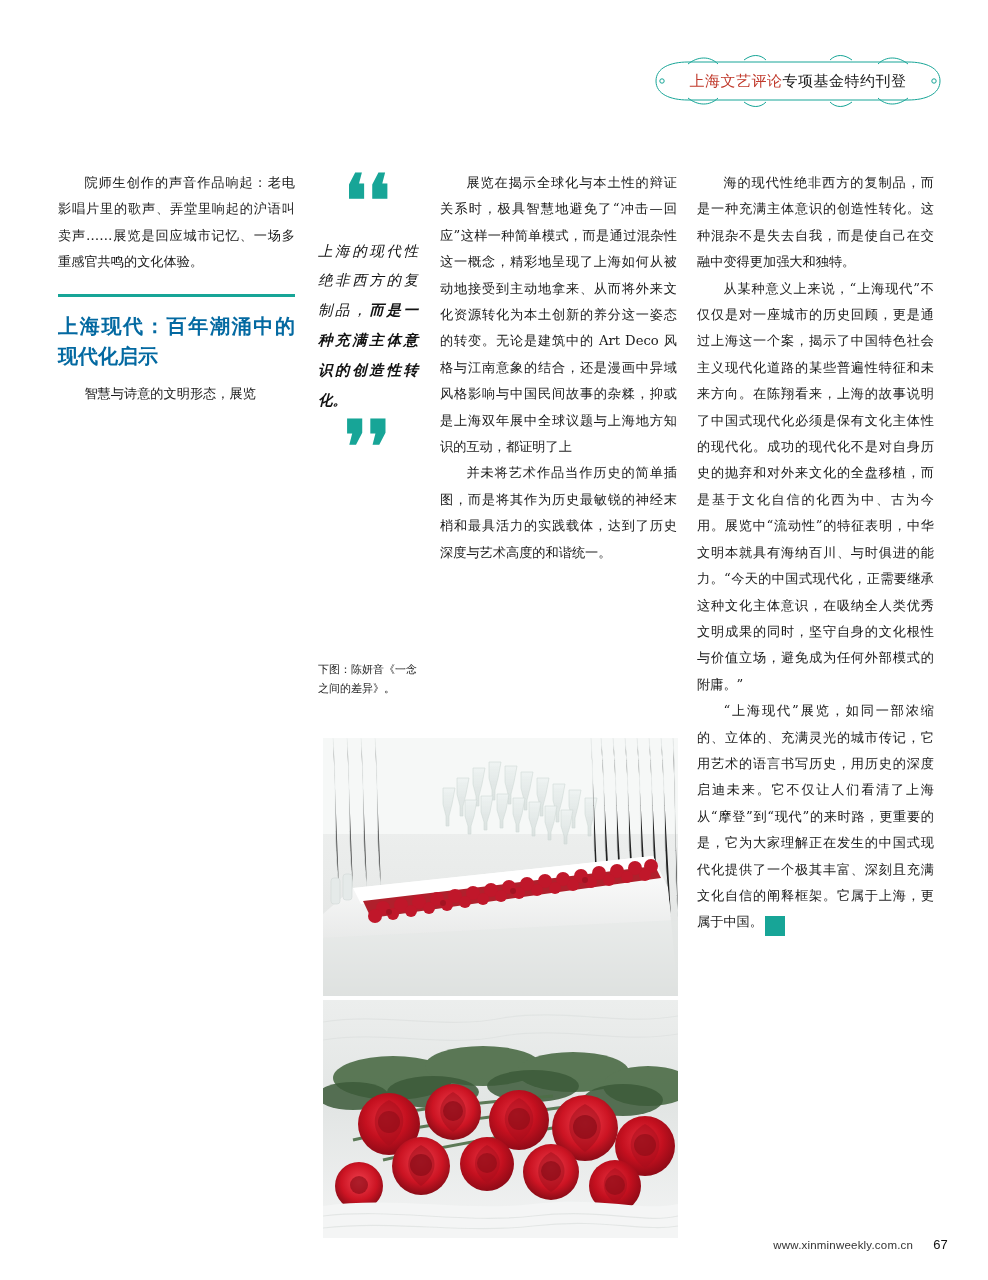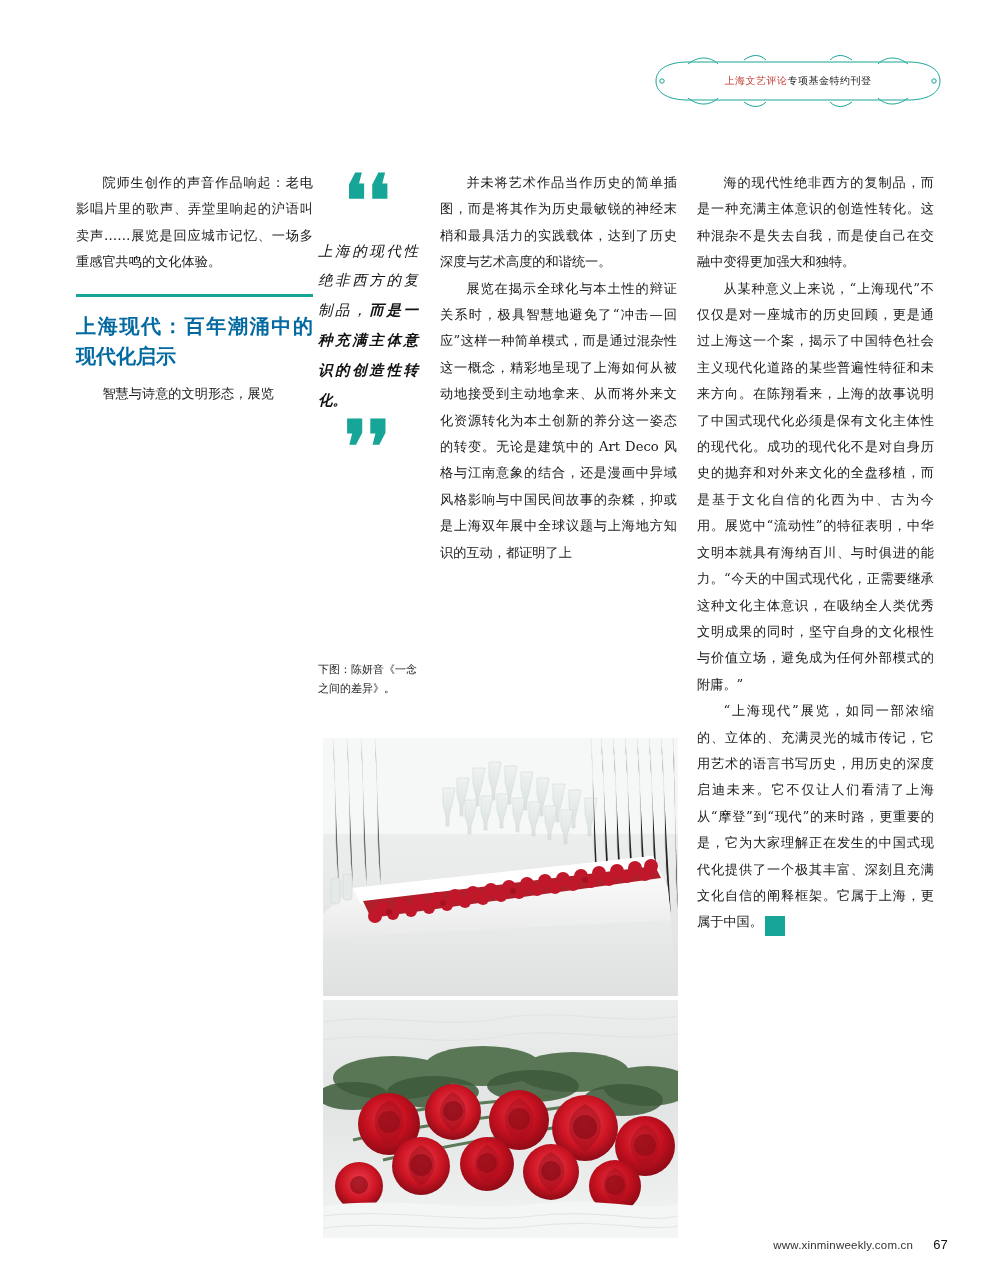--- a/index.html
+++ b/index.html
@@ -29,21 +29,21 @@
   }
   .header-banner .ornament {
     position: absolute;
     left: 0;
     right: 0;
     top: 0;
     bottom: 0;
   }
   .header-text {
     position: relative;
-    font-size: 10px;
+    font-size: 15px;
     letter-spacing: 0.5px;
     white-space: nowrap;
     z-index: 2;
     font-family: Liberation Mono, monospace;
   }
   .header-text .red {
     color: #c0392b;
   }
   .header-text .dark {
     color: #1a1a1a;
@@ -58,21 +58,21 @@
   }
   .col {
     position: absolute;
     top: 170px;
     width: 237px;
     font-size: 13.2px;
     line-height: 26.4px;
     text-align: justify;
     text-justify: inter-ideograph;
   }
-  .col1 { left: 58px; margin-left: 18px; }
+  .col1 { left: 58px; }
   .col3 { left: 440px; width: 237px; }
   .col4 { left: 697px; width: 237px; }
 
   p.para {
     margin: 0;
     text-indent: 2em;
   }
 
   
   .rule {
@@ -431,22 +431,22 @@
 
       <path d="M0,206 C70,196 140,212 210,204 C280,196 320,212 355,204 L355,238 L0,238 Z" fill="#f4f5f5"></path>
       <g stroke="#e2e5e4" stroke-width="1.2" fill="none" opacity="0.9">
         <path d="M0,216 C70,208 140,224 210,216 C280,208 320,224 355,216"></path>
         <path d="M0,228 C70,220 140,234 210,226 C280,218 320,232 355,226"></path>
       </g>
     </svg>
   </div>
 
   <div class="col col3">
+    <p class="para">展览在揭示全球化与本土性的辩证关系时，极具智慧地避免了“冲击—回应”这样一种简单模式，而是通过混杂性这一概念，精彩地呈现了上海如何从被动地接受到主动地拿来、从而将外来文化资源转化为本土创新的养分这一姿态的转变。无论是建筑中的 Art Deco 风格与江南意象的结合，还是漫画中异域风格影响与中国民间故事的杂糅，抑或是上海双年展中全球议题与上海地方知识的互动，都证明了上</p>
     <p class="para">并未将艺术作品当作历史的简单插图，而是将其作为历史最敏锐的神经末梢和最具活力的实践载体，达到了历史深度与艺术高度的和谐统一。</p>
-    <p class="para">展览在揭示全球化与本土性的辩证关系时，极具智慧地避免了“冲击—回应”这样一种简单模式，而是通过混杂性这一概念，精彩地呈现了上海如何从被动地接受到主动地拿来、从而将外来文化资源转化为本土创新的养分这一姿态的转变。无论是建筑中的 Art Deco 风格与江南意象的结合，还是漫画中异域风格影响与中国民间故事的杂糅，抑或是上海双年展中全球议题与上海地方知识的互动，都证明了上</p>
   </div>
 
   <div class="col col4">
     <p class="para">海的现代性绝非西方的复制品，而是一种充满主体意识的创造性转化。这种混杂不是失去自我，而是使自己在交融中变得更加强大和独特。</p>
     <p class="para">从某种意义上来说，“上海现代”不仅仅是对一座城市的历史回顾，更是通过上海这一个案，揭示了中国特色社会主义现代化道路的某些普遍性特征和未来方向。在陈翔看来，上海的故事说明了中国式现代化必须是保有文化主体性的现代化。成功的现代化不是对自身历史的抛弃和对外来文化的全盘移植，而是基于文化自信的化西为中、古为今用。展览中“流动性”的特征表明，中华文明本就具有海纳百川、与时俱进的能力。“今天的中国式现代化，正需要继承这种文化主体意识，在吸纳全人类优秀文明成果的同时，坚守自身的文化根性与价值立场，避免成为任何外部模式的附庸。”</p>
     <p class="para"><span>“上海现代”展览，如同一部浓缩的、立体的、充满灵光的城市传记，它用艺术的语言书写历史，用历史的深度启迪未来。它不仅让人们看清了上海从“摩登”到“现代”的来时路，更重要的是，它为大家理解正在发生的中国式现代化提供了一个极其丰富、深刻且充满文化自信的阐释框架。它属于上海，更属于中国。</span><span class="endmark">民</span></p>
   </div>
 
   <div class="footer">
     <span>www.xinminweekly.com.cn</span><span class="pageno">67</span>

